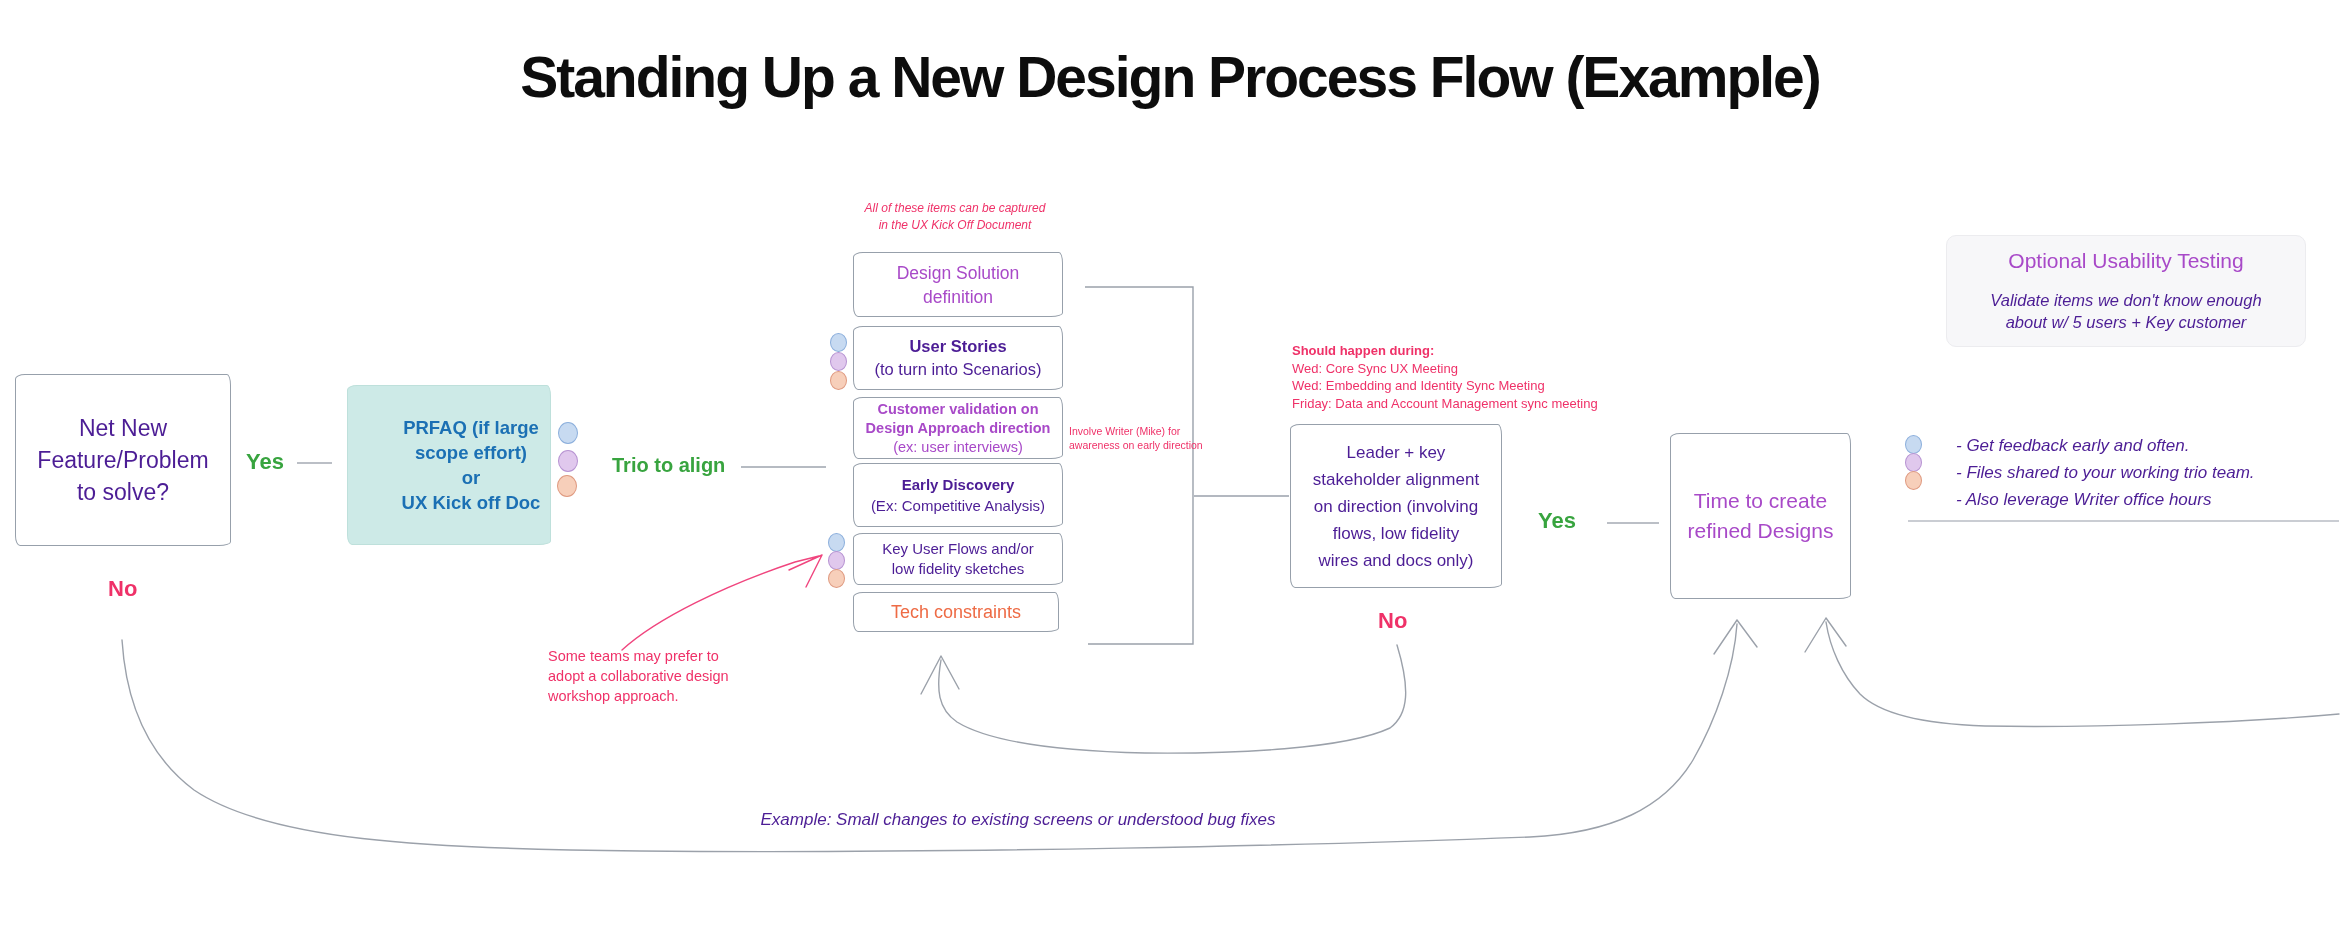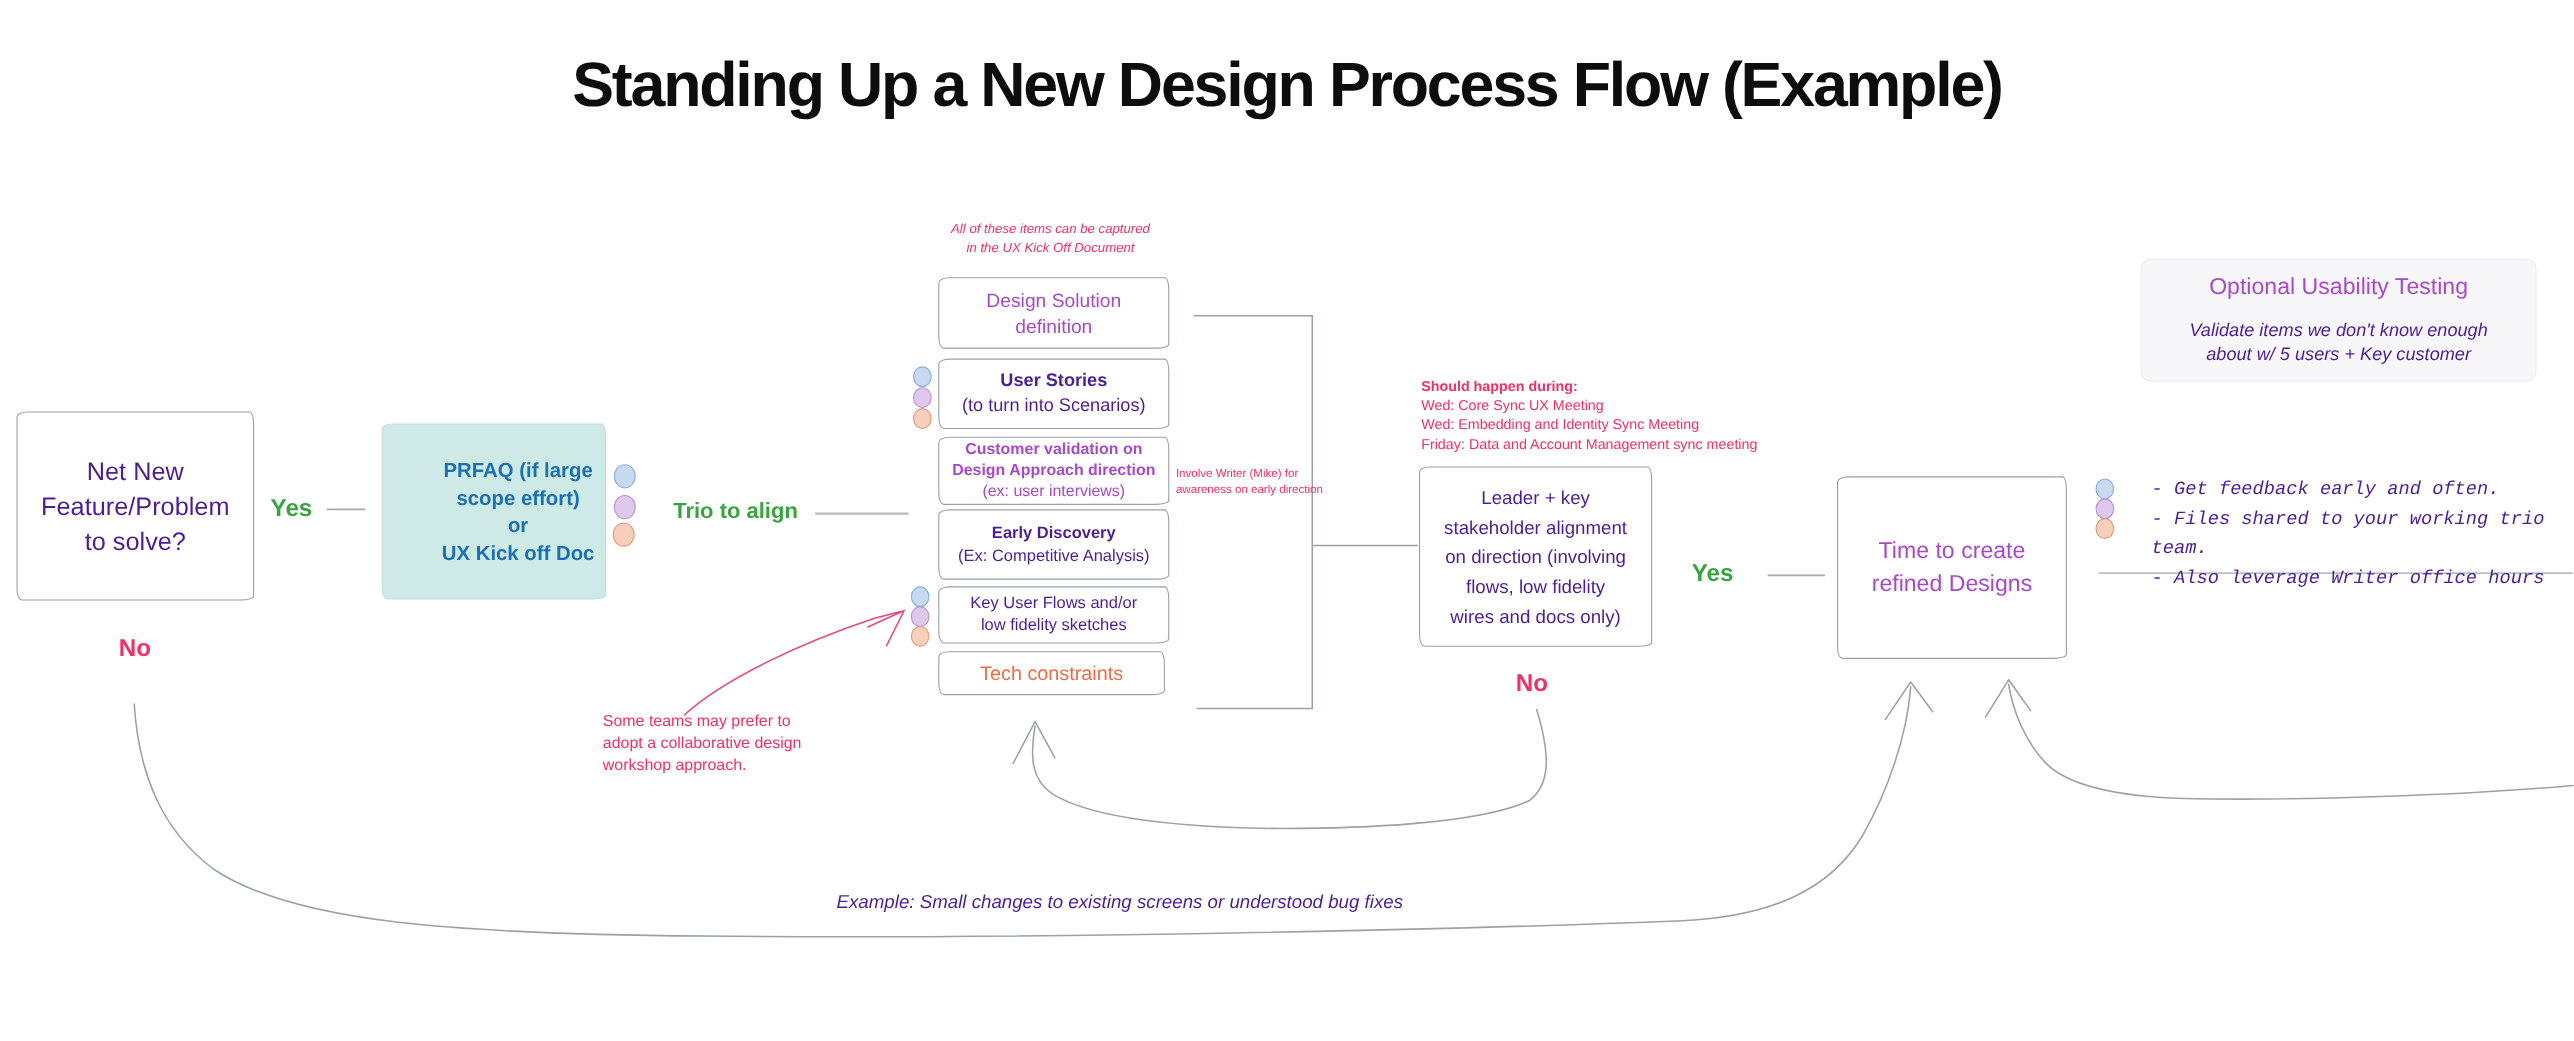--- a/index.html
+++ b/index.html
@@ -38,32 +38,32 @@
   #start-box{left:15px;top:374px;width:216px;height:172px;font-size:23px;line-height:32px;}
   #prfaq-box{left:347px;top:385px;width:204px;height:160px;background:#cdeae7;border:1px solid #bee0db;
              font-size:18.5px;line-height:25px;font-weight:700;padding-left:44px;}
   #design-solution-box{left:853px;top:252px;width:210px;height:65px;font-size:17.5px;line-height:24px;}
   #user-stories-box{left:853px;top:326px;width:210px;height:64px;font-size:16.5px;line-height:23px;}
   #customer-validation-box{left:853px;top:397px;width:210px;height:62px;font-size:14.5px;line-height:19px;}
   #early-discovery-box{left:853px;top:463px;width:210px;height:64px;font-size:15px;line-height:21px;}
   #key-user-flows-box{left:853px;top:533px;width:210px;height:52px;font-size:15px;line-height:20px;}
   #tech-constraints-box{left:853px;top:592px;width:206px;height:40px;font-size:18px;font-weight:500;}
   #leader-box{left:1290px;top:424px;width:212px;height:164px;font-size:17px;line-height:27px;}
-  #time-create-box{left:1670px;top:433px;width:209px;height:166px;font-size:21px;line-height:30px;}
+  #time-create-box{left:1670px;top:433px;width:181px;height:166px;font-size:21px;line-height:30px;}
   #optional-box{left:1946px;top:235px;width:360px;height:112px;background:#f7f7f9;
                 border:1px solid #ececef;border-radius:10px;}
   #optional-box .opt-title{font-size:21px;font-weight:400;margin-bottom:16px;}
   #optional-box .opt-line{font-size:16.5px;line-height:22px;}
 
   #note-captured{left:830px;top:200px;width:250px;text-align:center;
                  font-size:12px;line-height:17px;font-style:italic;}
   #note-involve-writer{left:1069px;top:424px;font-size:10.5px;line-height:14px;}
   #note-should-happen{left:1292px;top:342px;font-size:13px;line-height:17.5px;}
   #note-some-teams{left:548px;top:646px;font-size:14.5px;line-height:20px;}
-  #refined-tips{left:1956px;top:432px;font-size:17px;line-height:27px;font-style:italic;font-family:Liberation Mono, monospace;}
+  #refined-tips{left:1956px;top:432px;font-size:17px;line-height:27px;font-style:italic;}
   #example-caption{left:718px;top:810px;width:600px;text-align:center;
                    font-size:17px;font-style:italic;}
 
   #label-yes-left{left:246px;top:449px;}
   #label-no-left{left:108px;top:576px;}
   #label-trio{left:600px;top:454px;font-size:20px;margin-left:12px;}
   #label-yes-right{left:1538px;top:508px;}
   #label-no-right{left:1378px;top:608px;}
 </style>
 </head>

